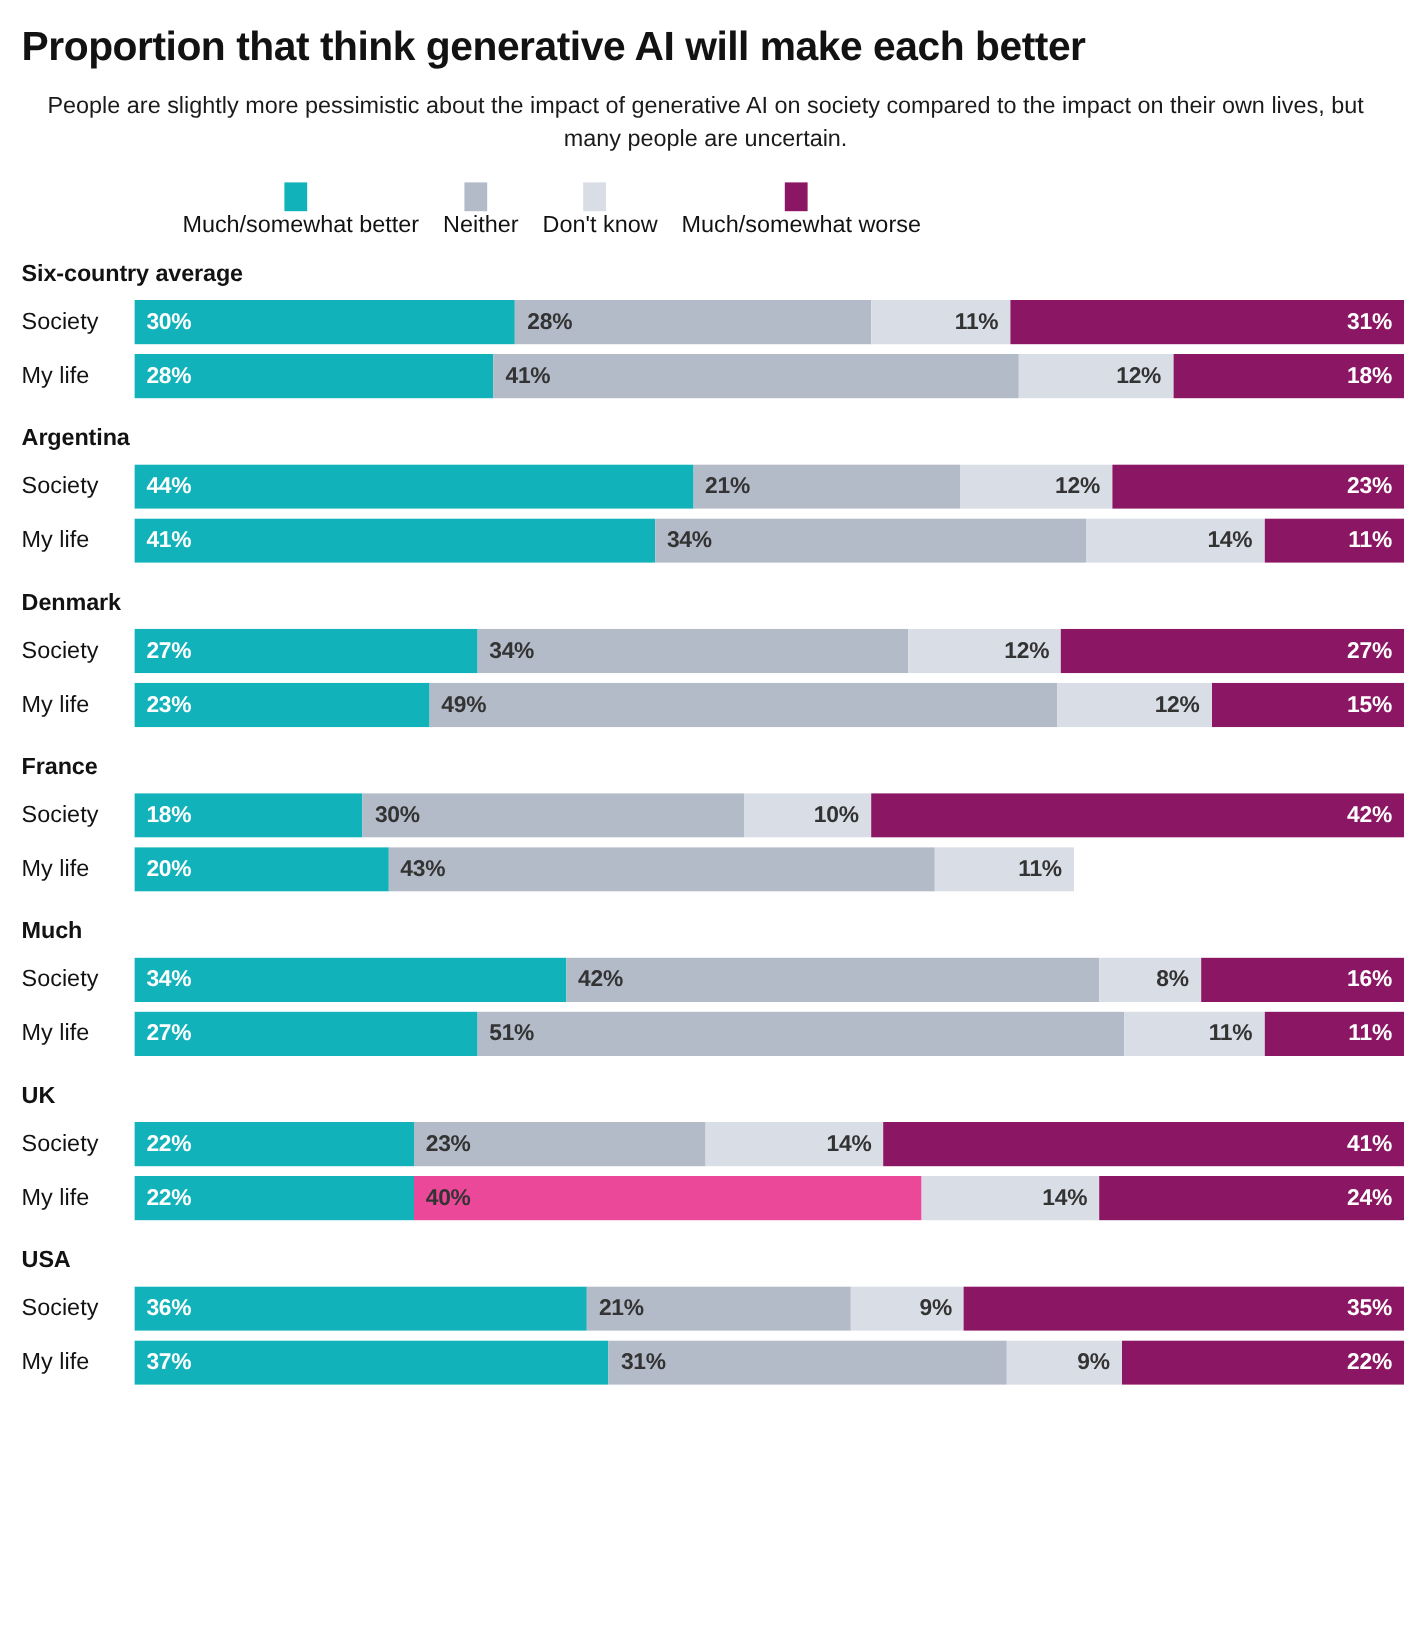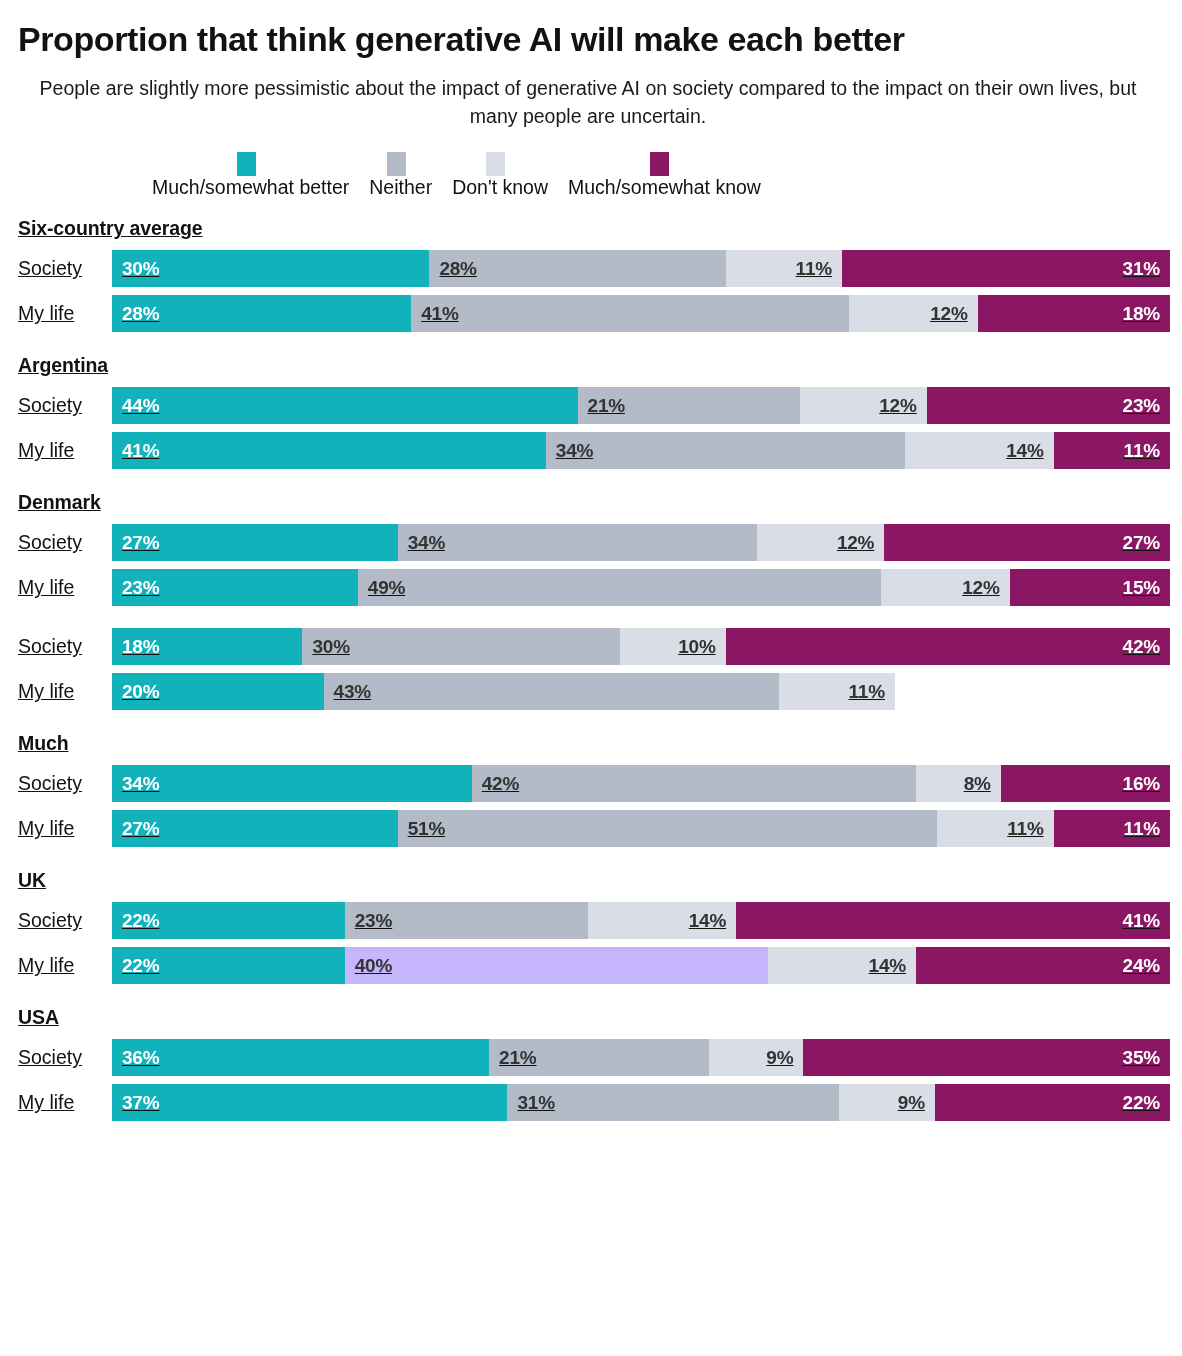--- a/index.html
+++ b/index.html
@@ -61,21 +61,21 @@
     flex: none;
   }
   .legend-label {
     font-size: 19.5px;
     color: #121212;
     white-space: nowrap;
   }
 
   
   .groups { margin-top: 18px; }
-  .group { margin-bottom: 22px; text-decoration: underline; }
+  .group { margin-bottom: 22px; }
   .group-title {
     font-size: 19.5px;
     font-weight: bold;
     color: #121212;
     margin: 0 0 10px 6px;
     letter-spacing: -0.1px;
   }
   .row {
     display: flex;
     align-items: stretch;
@@ -130,21 +130,21 @@
       <div class="legend-item">
         <span class="legend-swatch" style="background: rgb(179, 186, 200);"></span>
         <span class="legend-label">Neither</span>
       </div>
       <div class="legend-item">
         <span class="legend-swatch" style="background: rgb(217, 221, 230);"></span>
         <span class="legend-label">Don't know</span>
       </div>
       <div class="legend-item">
         <span class="legend-swatch" style="background: rgb(139, 22, 99);"></span>
-        <span class="legend-label">Much/somewhat know</span>
+        <span class="legend-label">Much/somewhat worse</span>
       </div>
     </div>
 
   <div class="groups" id="groups">
       <div class="group">
         <div class="group-title">Six-country average</div>
         <div class="row">
           <div class="row-label">Society</div>
           <div class="bar">
             <div class="seg left" style="flex: 0 0 30%; background: rgb(18, 178, 187); color: rgb(255, 255, 255);">
@@ -247,20 +247,21 @@
             <div class="seg right" style="flex: 0 0 12.1212%; background: rgb(217, 221, 230); color: rgb(51, 51, 51);">
               <span>12%</span>
             </div>
             <div class="seg right" style="flex: 0 0 15.1515%; background: rgb(139, 22, 99); color: rgb(255, 255, 255);">
               <span>15%</span>
             </div>
           </div>
         </div>
       </div>
       <div class="group">
+        <div class="group-title">France</div>
         <div class="row">
           <div class="row-label">Society</div>
           <div class="bar">
             <div class="seg left" style="flex: 0 0 18%; background: rgb(18, 178, 187); color: rgb(255, 255, 255);">
               <span>18%</span>
             </div>
             <div class="seg left" style="flex: 0 0 30%; background: rgb(179, 186, 200); color: rgb(51, 51, 51);">
               <span>30%</span>
             </div>
             <div class="seg right" style="flex: 0 0 10%; background: rgb(217, 221, 230); color: rgb(51, 51, 51);">
@@ -341,21 +342,21 @@
               <span>41%</span>
             </div>
           </div>
         </div>
         <div class="row">
           <div class="row-label">My life</div>
           <div class="bar">
             <div class="seg left" style="flex: 0 0 22%; background: rgb(18, 178, 187); color: rgb(255, 255, 255);">
               <span>22%</span>
             </div>
-            <div class="seg left" style="flex: 0 0 40%; background: #c4b5fd; color: rgb(51, 51, 51);">
+            <div class="seg left" style="flex: 0 0 40%; background: #ec4899; color: rgb(51, 51, 51);">
               <span>40%</span>
             </div>
             <div class="seg right" style="flex: 0 0 14%; background: rgb(217, 221, 230); color: rgb(51, 51, 51);">
               <span>14%</span>
             </div>
             <div class="seg right" style="flex: 0 0 24%; background: rgb(139, 22, 99); color: rgb(255, 255, 255);">
               <span>24%</span>
             </div>
           </div>
         </div>

